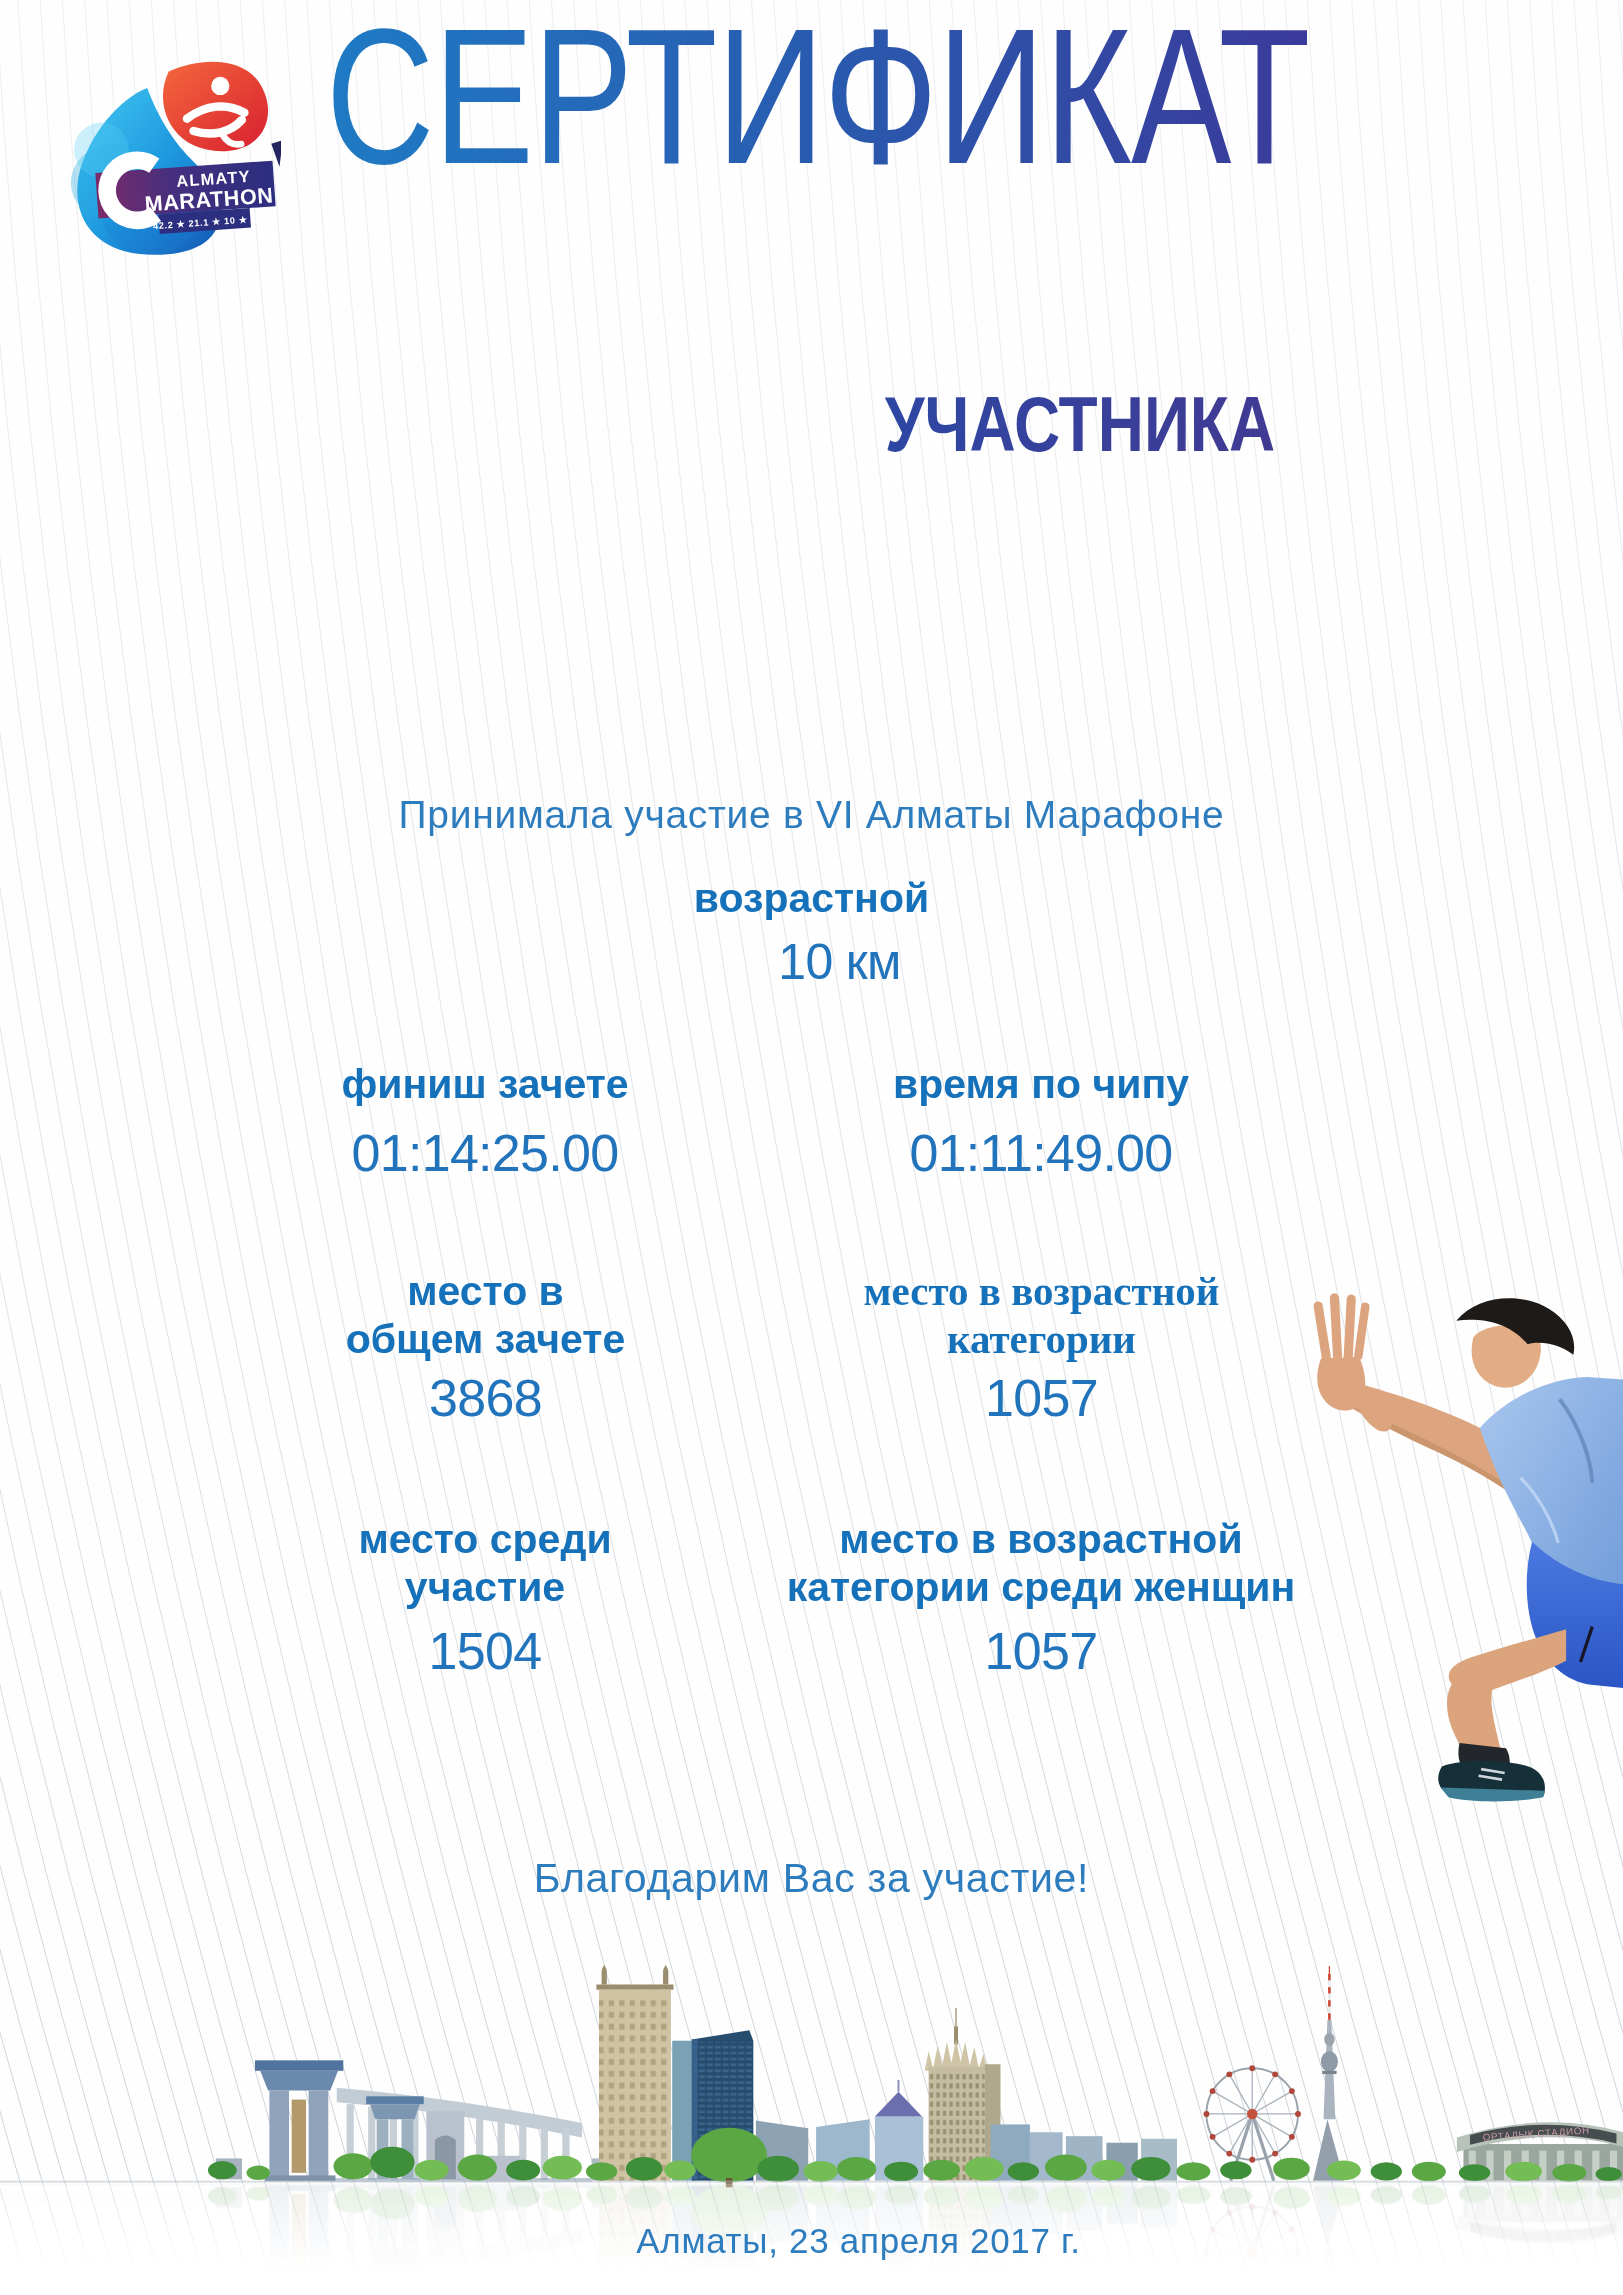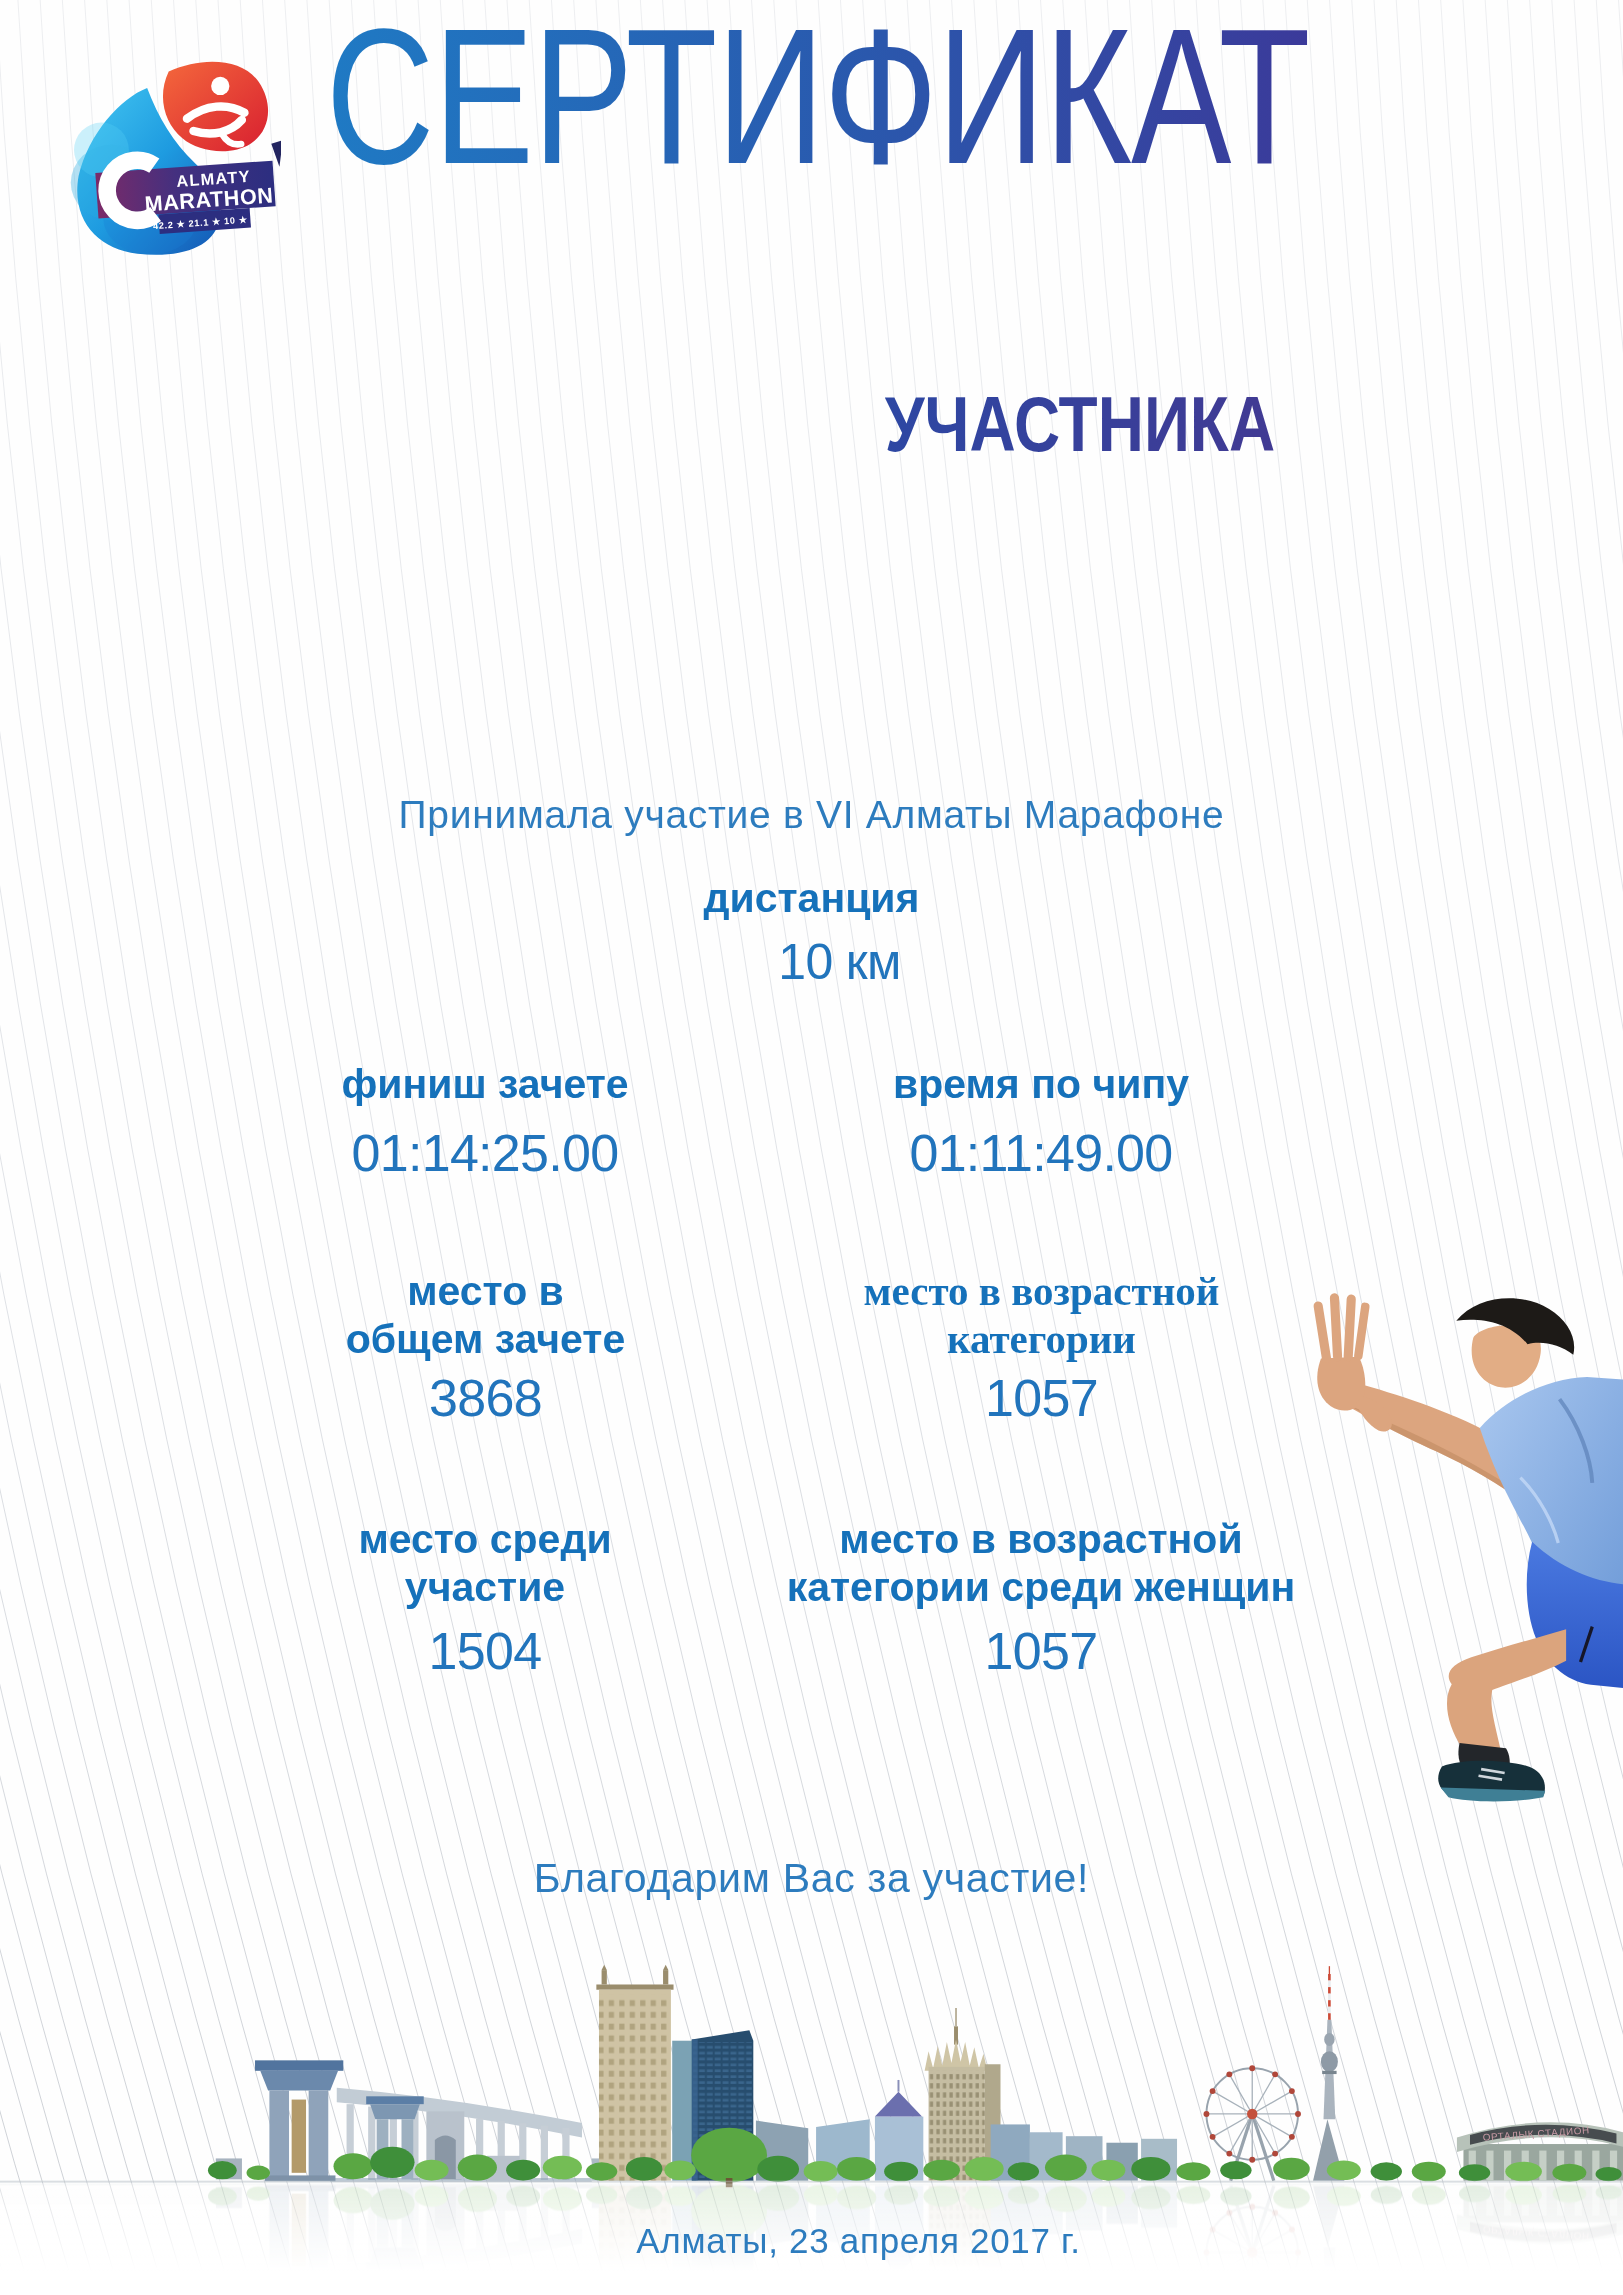--- a/index.html
+++ b/index.html
@@ -226,21 +226,21 @@
       <text class="logo-banner-text" x="220" y="268" font-size="14" letter-spacing="1" text-anchor="middle">42.2 ★ 21.1 ★ 10 ★ 3</text>
     </g>
     <path d="M 146,174 A 46,46 0 1 0 148,248" fill="none" stroke="#ffffff" stroke-width="27"></path>
   </svg>
 
   <div class="title"><span class="squeeze grad-title">СЕРТИФИКАТ</span></div>
   <div class="subtitle"><span class="squeeze grad-sub">УЧАСТНИКА</span></div>
 
   <div class="participation">Принимала участие в VI Алматы Марафоне</div>
 
-  <div class="label dist-label">дистанция</div>
+  <div class="label dist-label">возрастной</div>
   <div class="value dist-value">10 км</div>
 
   <div class="label" style="left:289px; top:1060px; width:392px;">финиш зачете</div>
   <div class="value" style="left:289px; top:1126px; width:392px;">01:14:25.00</div>
   <div class="label" style="left:812px; top:1060px; width:458px;">время по чипу</div>
   <div class="value" style="left:812px; top:1126px; width:458px;">01:11:49.00</div>
 
   <div class="label" style="left:335px; top:1267px; width:301px;">место в общем зачете</div>
   <div class="value" style="left:335px; top:1371px; width:301px;">3868</div>
   <div class="label" style="left:832px; top:1267px; width:419px;font-family:Liberation Serif, serif;">место в возрастной категории</div>

